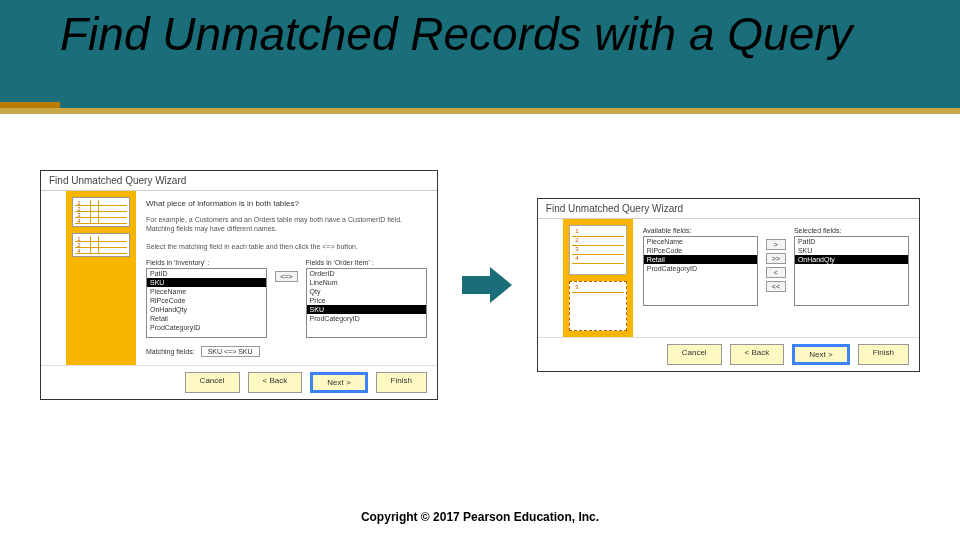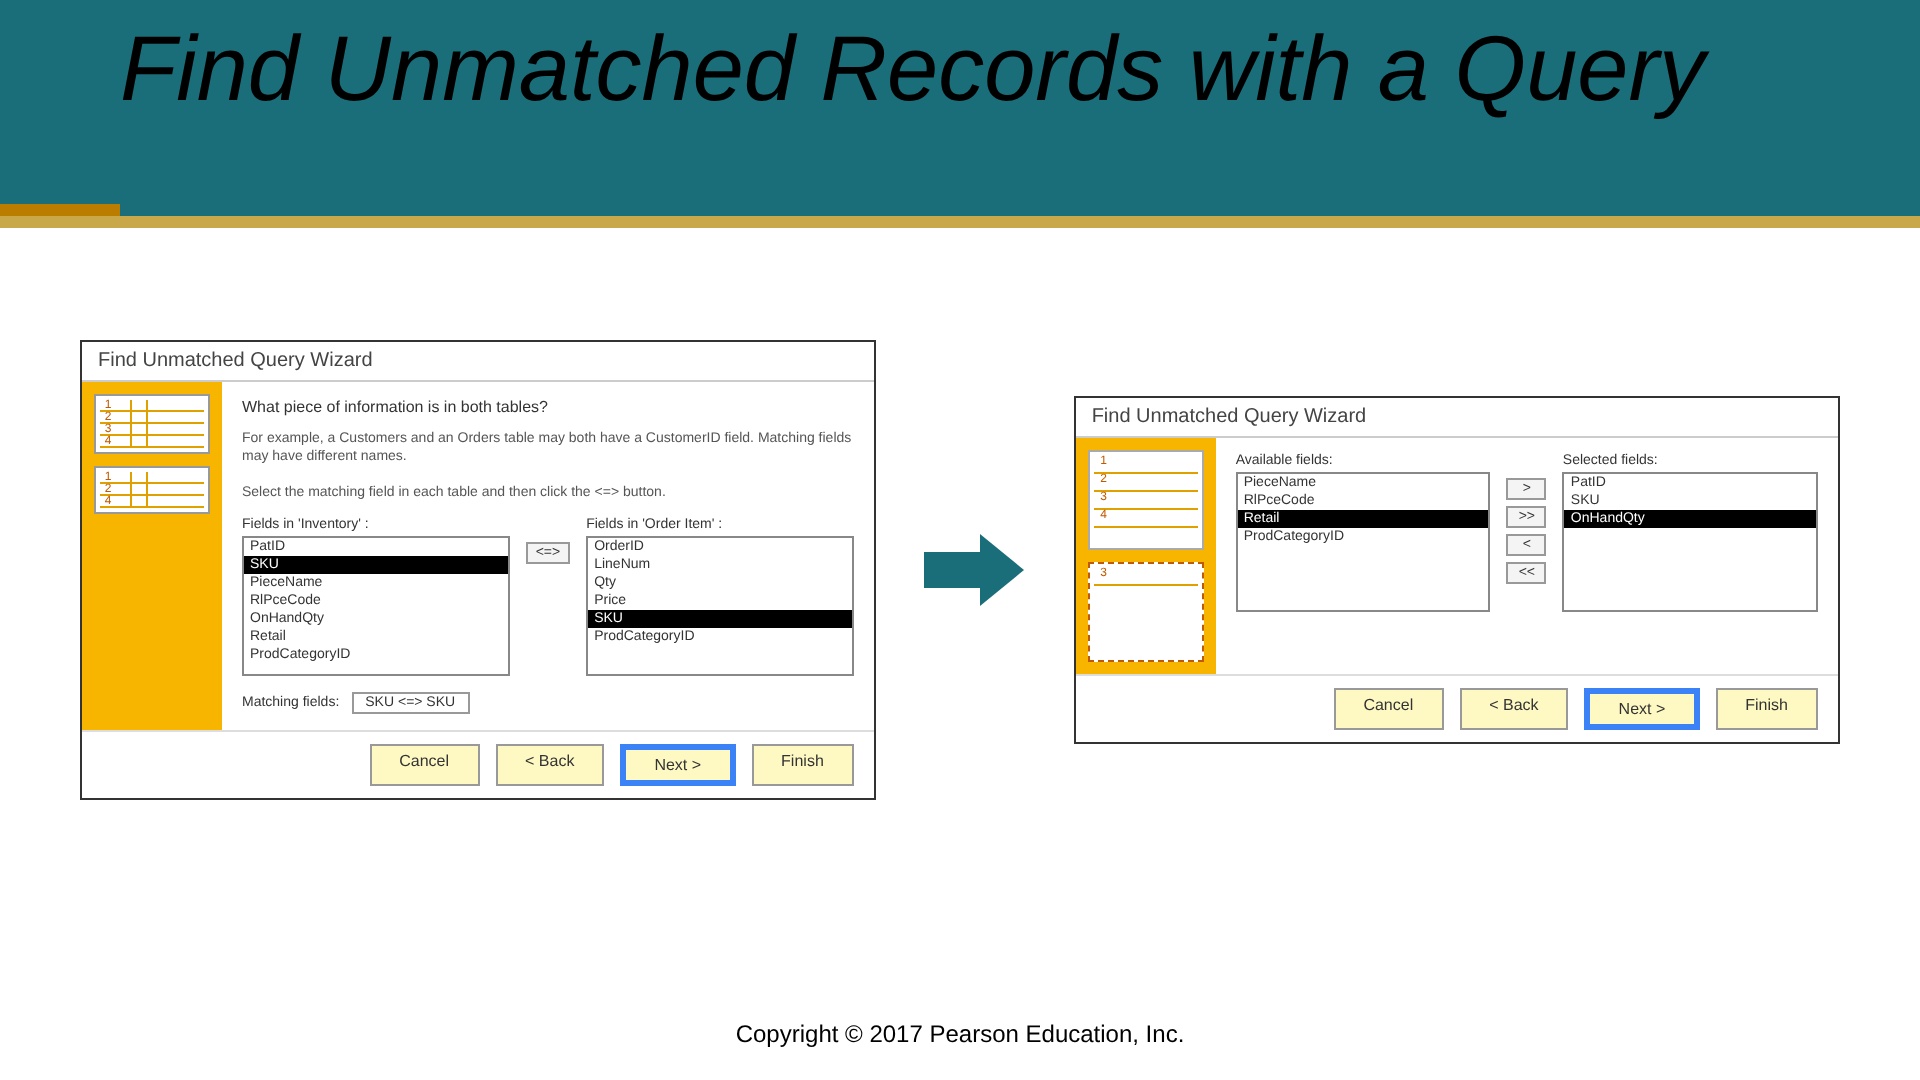--- a/index.html
+++ b/index.html
@@ -11,21 +11,21 @@
 
   .slide-title { position: absolute; top: 10px; left: 60px; font-size: 46px; font-weight: 400; color: #000; line-height: 1.05; font-style: italic; }
 
   .content { position: absolute; top: 170px; left: 40px; right: 40px; display: flex; align-items: center; gap: 20px; justify-content: space-between; }
 
   .dialog { border: 1px solid #333; background: #fff; font-size: 9px; color: #333; }
   .dialog-left { width: 405px; }
   .dialog-right { width: 390px; }
 
   .dlg-title { padding: 4px 8px; font-size: 10px; color: #444; border-bottom: 1px solid #ccc; }
-  .dlg-body { display: flex; }
+  .dlg-body { display: flex; padding-left: 25px; }
   .side-graphic { width: 70px; background: #f7b500; padding: 6px; display: flex; flex-direction: column; gap: 4px; }
   .mini-table { background: #fff; border: 1px solid #999; padding: 2px; }
   .mini-table .row { height: 6px; border-bottom: 1px solid #e0a000; display: flex; }
   .mini-table .row .cell { width: 8px; height: 6px; border-right: 1px solid #e0a000; }
   .mini-table2 { margin-top: 2px; background: #fff; border: 1px solid #999; padding: 2px; }
   .mini-table .num { width: 8px; font-size: 6px; text-align: center; color: #c05a00; }
 
   .dlg-main { flex: 1; padding: 8px 10px; font-size: 8px; }
   .q-text { color: #333; line-height: 1.3; margin-bottom: 6px; }
   .q-sub { color: #555; font-size: 7px; line-height: 1.3; margin-bottom: 8px; }
@@ -44,21 +44,21 @@
 
   .dlg-buttons { display: flex; justify-content: flex-end; gap: 8px; padding: 6px 10px; border-top: 1px solid #ddd; }
   .dlg-btn { border: 1px solid #999; background: #fef9c3; font-size: 8px; padding: 3px 14px; }
   .dlg-btn.primary { border: 3px solid #3b82f6; }
 
   .arrow-wrap { width: 60px; display: flex; justify-content: center; }
   .arrow { position: relative; width: 50px; height: 36px; }
   .arrow-body { position: absolute; left: 0; top: 9px; width: 30px; height: 18px; background: #1a6e7a; }
   .arrow-head { position: absolute; left: 28px; top: 0; width: 0; height: 0; border-left: 22px solid #1a6e7a; border-top: 18px solid transparent; border-bottom: 18px solid transparent; }
 
-  .copyright { position: absolute; bottom: 16px; left: 0; right: 0; text-align: center; font-size: 12px; font-weight: normal; }
+  .copyright { position: absolute; bottom: 16px; left: 0; right: 0; text-align: center; font-size: 12px; font-weight: bold; }
 
   .side-graphic2 { width: 70px; background: #f7b500; padding: 6px; display: flex; flex-direction: column; }
   .sg2-top { background: #fff; border: 1px solid #aaa; height: 50px; margin-bottom: 6px; padding: 2px; }
   .sg2-row { display: flex; height: 9px; border-bottom: 1px solid #e0a000; }
   .sg2-num { width: 10px; font-size: 6px; color: #c05a00; text-align: center; }
   .sg2-bot { background: #fff; border: 1px dashed #c05a00; height: 50px; padding: 2px; }
 </style>
 </head>
 <body>
 

